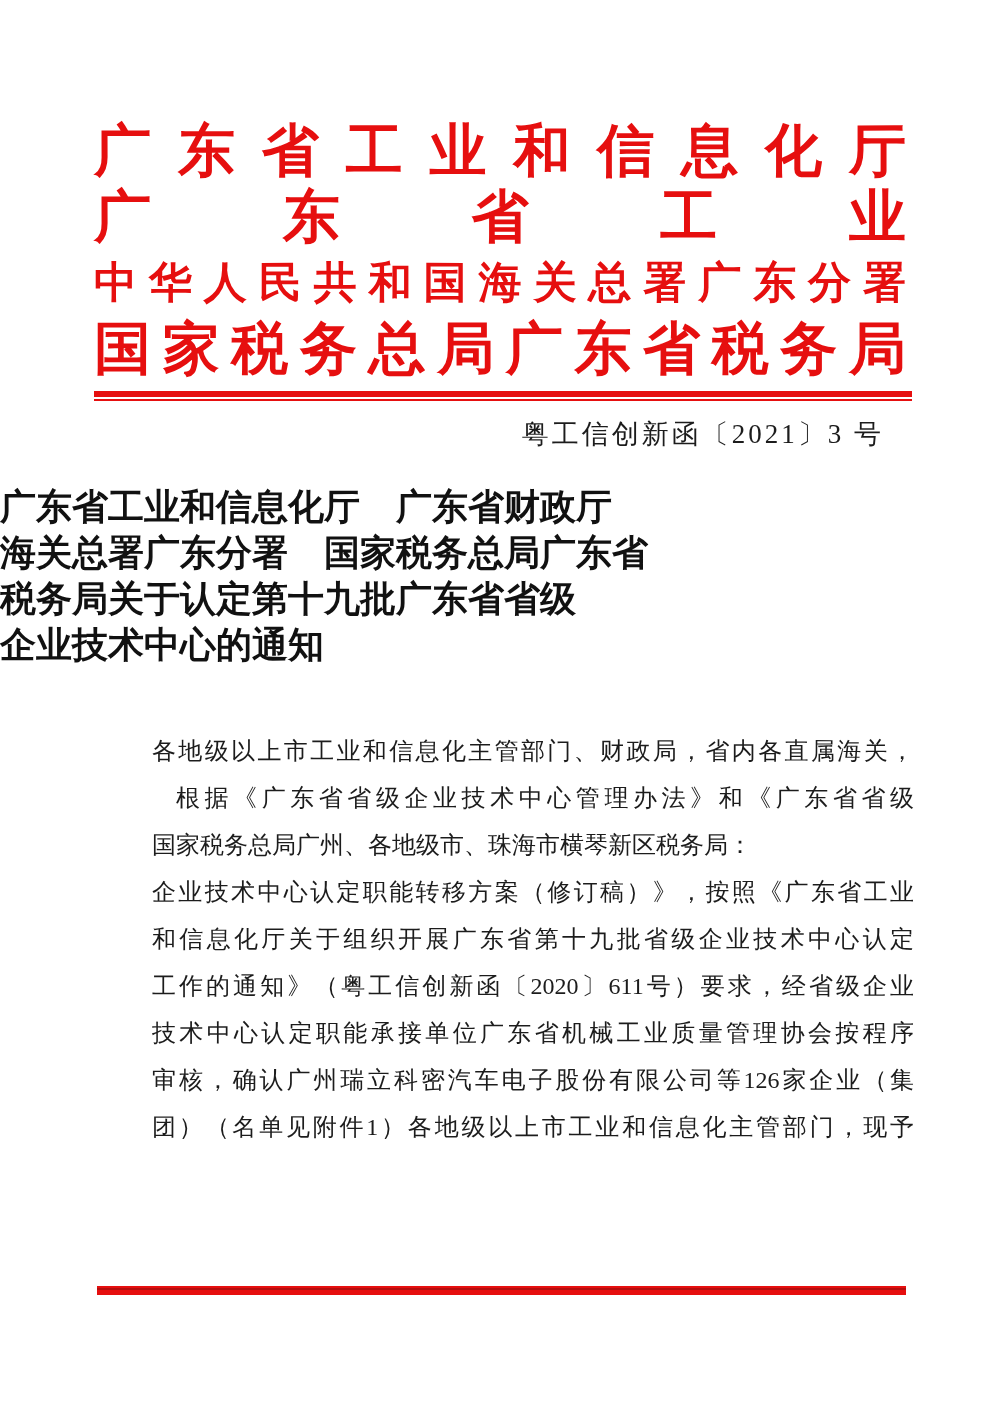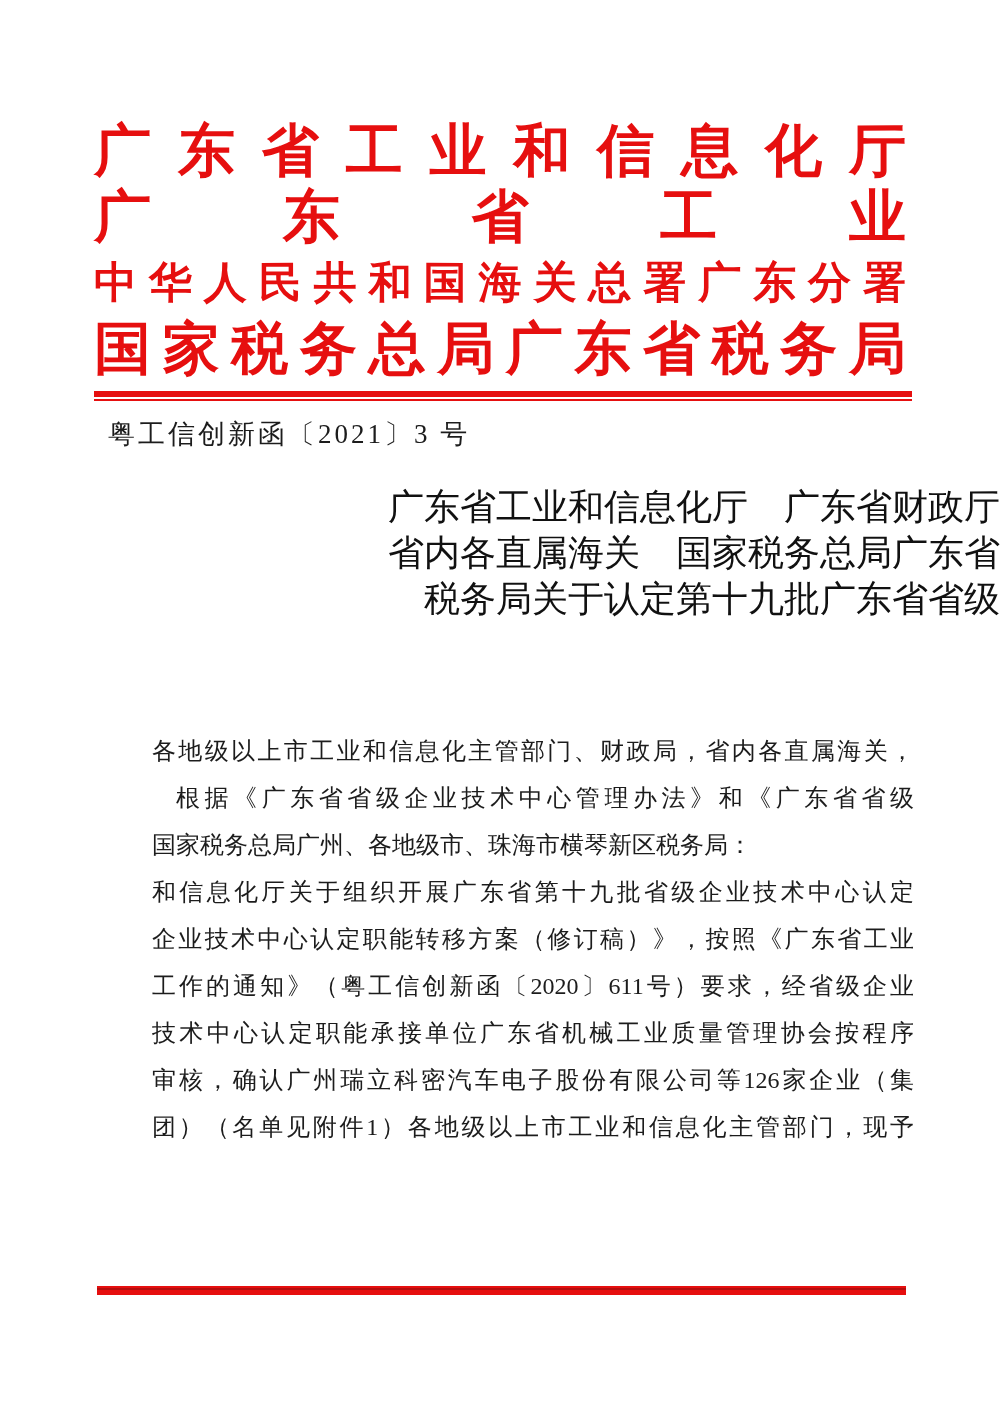--- a/index.html
+++ b/index.html
@@ -46,36 +46,37 @@
     width: 818px;
   }
   .head-rule .thick { height: 6px; background: var(--red, #e60f0f); }
   .head-rule .gap   { height: 2px; background: transparent; }
   .head-rule .thin  { height: 2px; background: var(--red, #e60f0f); }
 
   
   .doc-number {
     position: absolute;
     top: 414px;
-    left: 108px;
+    left: 84px;
     width: 800px;
+    text-align: right;
     font-size: 27px;
     line-height: 40px;
     letter-spacing: 3px;
     color: var(--ink, #1c1c1c);
   }
 
   
   .doc-title {
     position: absolute;
     top: 484px;
     left: 0;
     width: 1000px;
-    text-align: right;
-    font-weight: normal;
+    text-align: left;
+    font-weight: bold;
     font-size: 36px;
     line-height: 46px;
     color: #111111;
   }
 
   
   .doc-body {
     position: absolute;
     top: 728px;
     left: 136px;
@@ -129,30 +130,31 @@
   <div class="head-rule">
     <div class="thick"></div>
     <div class="gap"></div>
     <div class="thin"></div>
   </div>
 
   <div class="doc-number">粤工信创新函〔2021〕3 号</div>
 
   <div class="doc-title">
     <div>广东省工业和信息化厅　广东省财政厅</div>
-    <div>省内各直属海关　国家税务总局广东省</div>
+    <div>海关总署广东分署　国家税务总局广东省</div>
     <div>税务局关于认定第十九批广东省省级</div>
+    <div>企业技术中心的通知</div>
   </div>
 
   <div class="doc-body">
     <div class="body-line">各地级以上市工业和信息化主管部门、财政局，省内各直属海关，</div>
     <div class="body-line indent">根据《广东省省级企业技术中心管理办法》和《广东省省级</div>
     <div class="body-line par-end">国家税务总局广州、各地级市、珠海市横琴新区税务局：</div>
+    <div class="body-line">企业技术中心认定职能转移方案（修订稿）》，按照《广东省工业</div>
     <div class="body-line">和信息化厅关于组织开展广东省第十九批省级企业技术中心认定</div>
-    <div class="body-line">企业技术中心认定职能转移方案（修订稿）》，按照《广东省工业</div>
     <div class="body-line">工作的通知》（粤工信创新函〔2020〕611号）要求，经省级企业</div>
     <div class="body-line">技术中心认定职能承接单位广东省机械工业质量管理协会按程序</div>
     <div class="body-line">审核，确认广州瑞立科密汽车电子股份有限公司等126家企业（集</div>
     <div class="body-line">团）（名单见附件1）各地级以上市工业和信息化主管部门，现予</div>
   </div>
 
   <div class="foot-rule"></div>
 
 </div>
 

